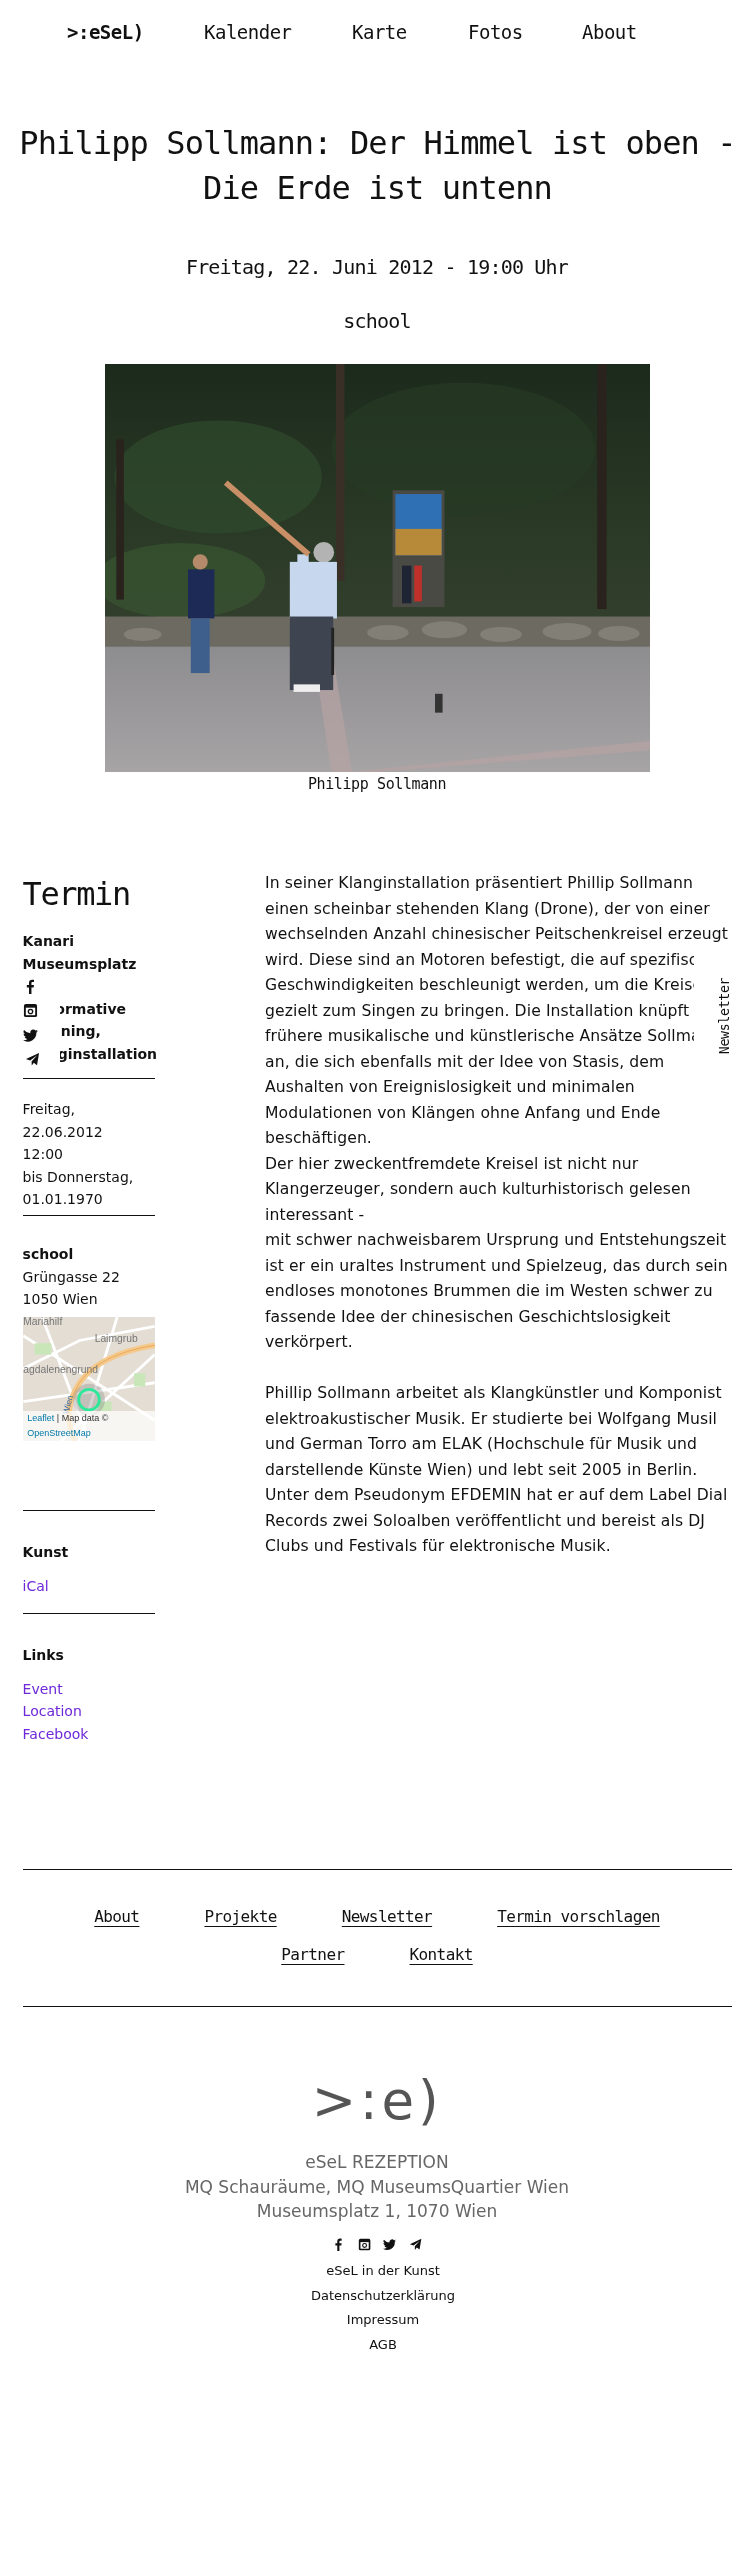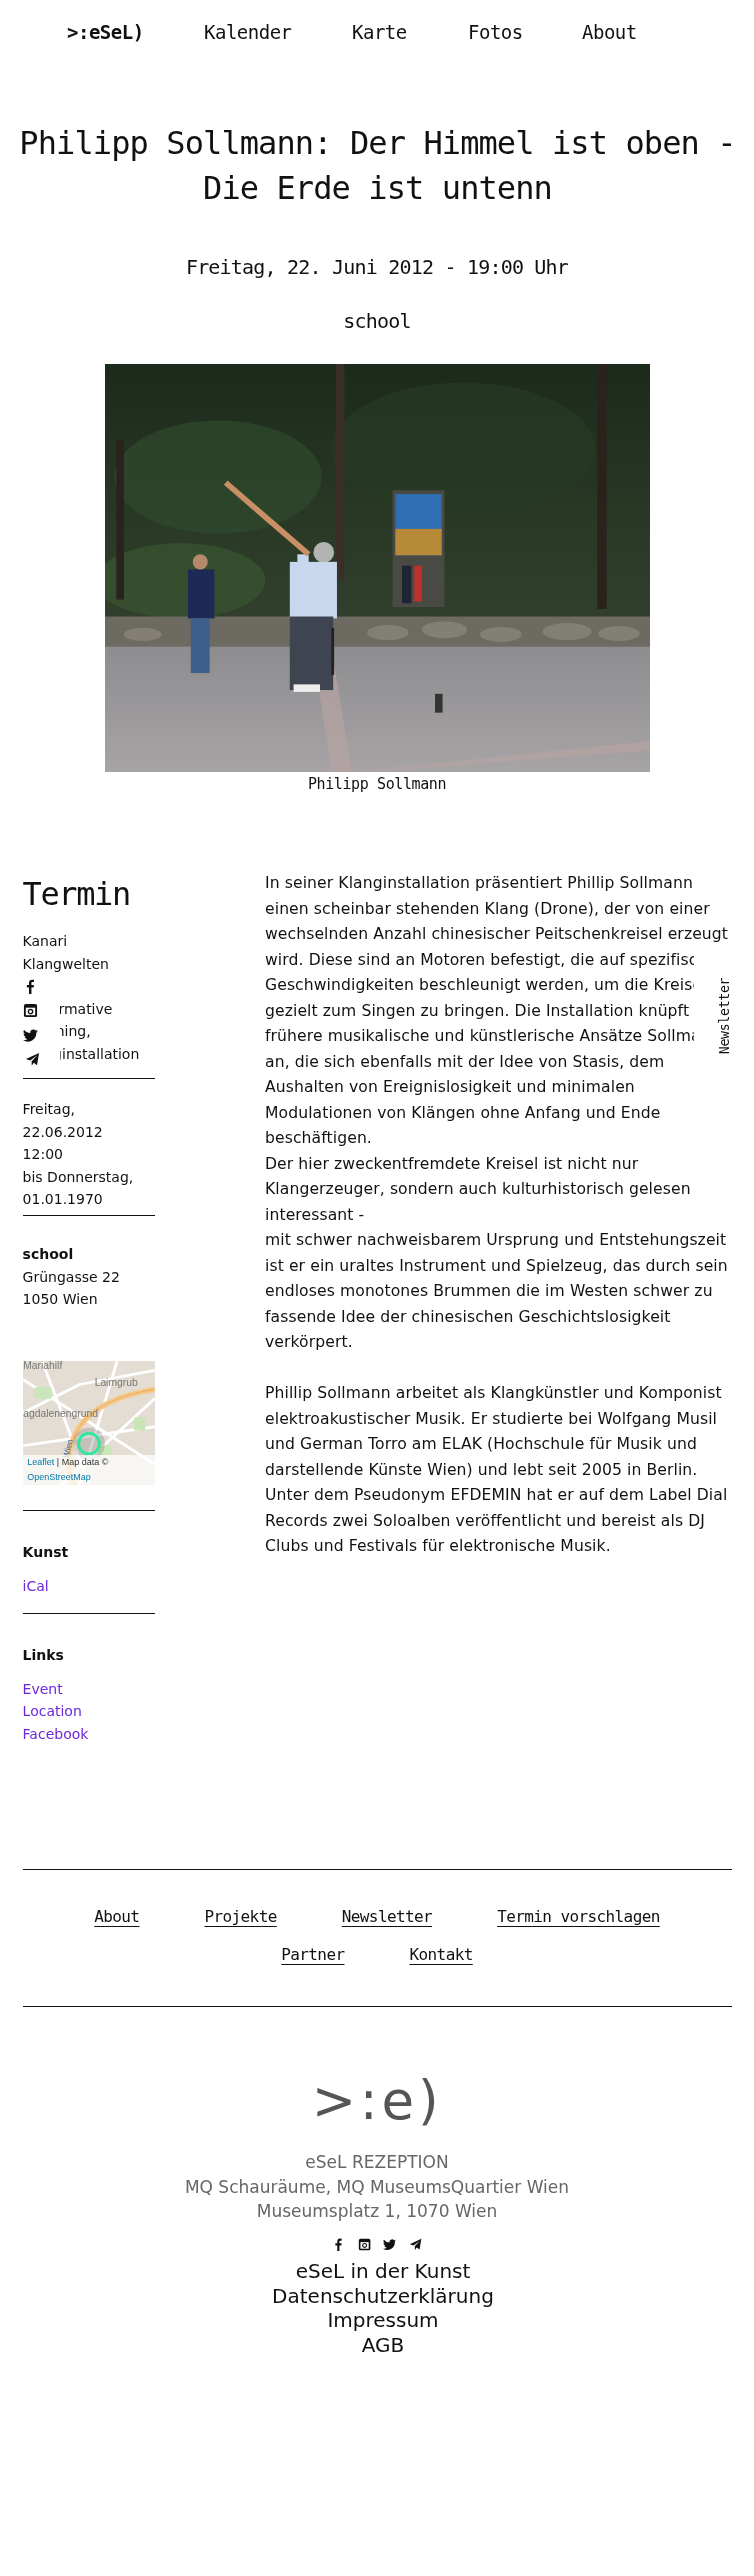--- a/index.html
+++ b/index.html
@@ -26,26 +26,26 @@
   .caption { position: absolute; top: 775px; left: 0; width: 754px; text-align: center; font-family: "DejaVu Sans Mono", monospace; font-size: 15px; letter-spacing: -0.4px; }
 
   
   .sidebar { position: absolute; top: 875px; left: 22.6px; width: 132px; }
   .sidebar h2 { font-family: "DejaVu Sans Mono", monospace; font-weight: normal; font-size: 32px; letter-spacing: -1.4px; line-height: 38px; margin-bottom: 15px; }
   .sidebar .txt { font-size: 14px; line-height: 22.6px; color: #111; }
   .sidebar .rule { width: 132px; height: 0; border-top: 1.4px solid #111; }
   .sidebar .bold { font-weight: bold; }
   .sidebar a { color: #6d28d9; text-decoration: none; display: block; font-size: 14px; line-height: 22.6px; }
 
-  .sb-desc { position: absolute; top: 55px; left: 0; width: 132px; }
+  .sb-desc { position: absolute; top: 55px; left: 0; width: 132px; font-weight: bold; }
   .sb-rule1 { position: absolute; top: 203px; left: 0; }
   .sb-date { position: absolute; top: 223px; left: 0; width: 132px; }
   .sb-rule2 { position: absolute; top: 340px; left: 0; }
   .sb-venue { position: absolute; top: 368px; left: 0; width: 132px; }
-  .map { position: absolute; top: 442px; left: 0; width: 132px; height: 124px; overflow: hidden; background: #e8e3dc; margin-top: 44px; }
+  .map { position: absolute; top: 442px; left: 0; width: 132px; height: 124px; overflow: hidden; background: #e8e3dc; }
   .map svg { display: block; }
   .map .attr { position: absolute; left: 0; bottom: 0; width: 132px; height: 30px; background: rgba(255,255,255,0.72); font-family: "Liberation Sans", sans-serif; font-size: 9px; line-height: 15px; padding-left: 4.7px; color: #333; }
   .map .attr a { color: #0078a8; text-decoration: none; display: inline; font-size: 9px; line-height: 15px; }
   .sb-rule3 { position: absolute; top: 635px; left: 0; }
   .sb-merken { position: absolute; top: 666px; left: 0; }
   .sb-rule4 { position: absolute; top: 738px; left: 0; }
   .sb-links { position: absolute; top: 769px; left: 0; }
 
   
   .social-float { position: absolute; top: 973px; left: 0; width: 60px; height: 102px; background: #fff; }
@@ -61,21 +61,21 @@
 
   
   .hr { position: absolute; left: 22.6px; width: 709px; border-top: 1.4px solid #111; }
   .footnav { position: absolute; top: 1907px; left: 0; width: 754px; text-align: center; font-family: "DejaVu Sans Mono", monospace; font-size: 16px; letter-spacing: -0.6px; }
   .footnav .row { height: 38px; }
   .footnav a { color: #111; text-decoration: underline; text-underline-offset: 3.8px; margin: 0 28px; }
   .footlogo { position: absolute; top: 2071px; left: 0; width: 754px; text-align: center; font-family: "DejaVu Sans", sans-serif; font-size: 53px; color: #555; letter-spacing: 3.8px; line-height: 60px; }
   .footaddr { position: absolute; top: 2150px; left: 0; width: 754px; text-align: center; color: #666; font-size: 17px; line-height: 24.5px; }
   .foot-social { position: absolute; top: 2235px; left: 0; width: 754px; text-align: center; height: 15px; }
   .foot-social .ic { display: inline-block; width: 13.2px; height: 13.2px; margin: 0 3.8px; vertical-align: middle; }
-  .foot-links { position: absolute; top: 2259px; left: 0; width: 754px; text-align: center; font-size: 20px; line-height: 24.5px; padding-left: 12px; }
+  .foot-links { position: absolute; top: 2259px; left: 0; width: 754px; text-align: center; font-size: 13px; line-height: 24.5px; padding-left: 12px; }
   .foot-links a { display: block; color: #111; text-decoration: none; }
 </style>
 </head>
 <body>
 
 <nav class="topnav">
   <a class="logo" href="#">&gt;:eSeL)</a>
   <a class="n1" href="#">Kalender</a>
   <a class="n2" href="#">Karte</a>
   <a class="n3" href="#">Fotos</a>
@@ -135,21 +135,21 @@
     <rect x="240" y="280" width="3" height="50" fill="#222"></rect>
     <rect x="350" y="350" width="8" height="20" fill="#333"></rect>
   </svg>
 </div>
 <div class="caption">Philipp Sollmann</div>
 
 <aside class="sidebar">
   <h2>Termin</h2>
   <div class="sb-desc txt">
     <div>Kanari</div>
-    <div>Klangwelten</div>
+    <div>Museumsplatz</div>
     <div style="height:22.6px"></div>
     <div>Performative</div>
     <div>Listening,</div>
     <div>Klanginstallation</div>
   </div>
   <div class="rule sb-rule1"></div>
   <div class="sb-date txt">
     <div>Freitag, 22.06.2012</div>
     <div>12:00</div>
     <div>bis Donnerstag,</div>

